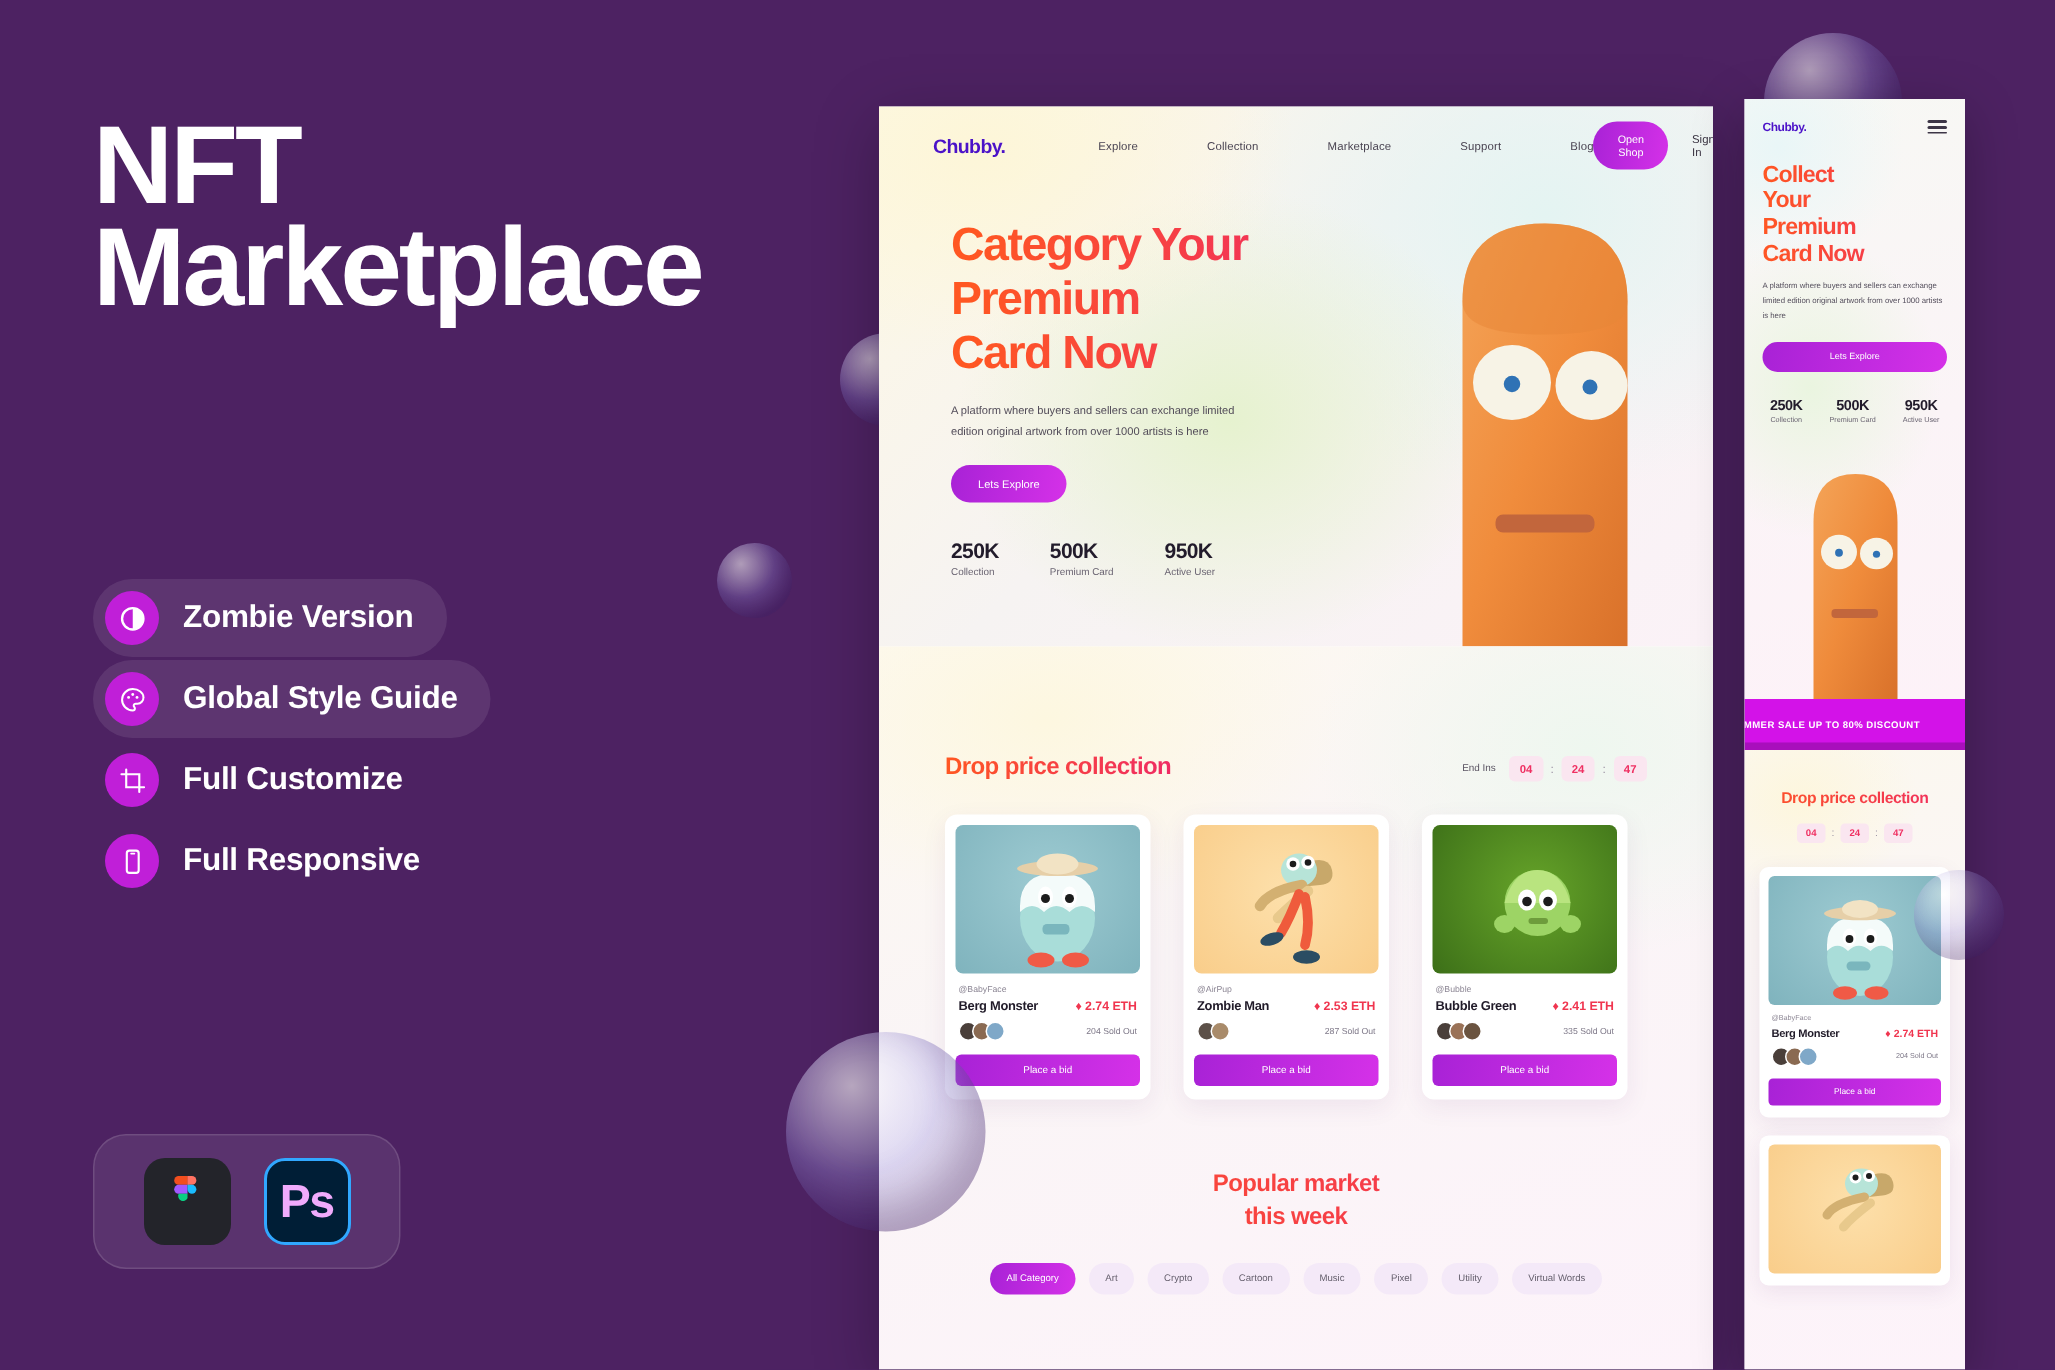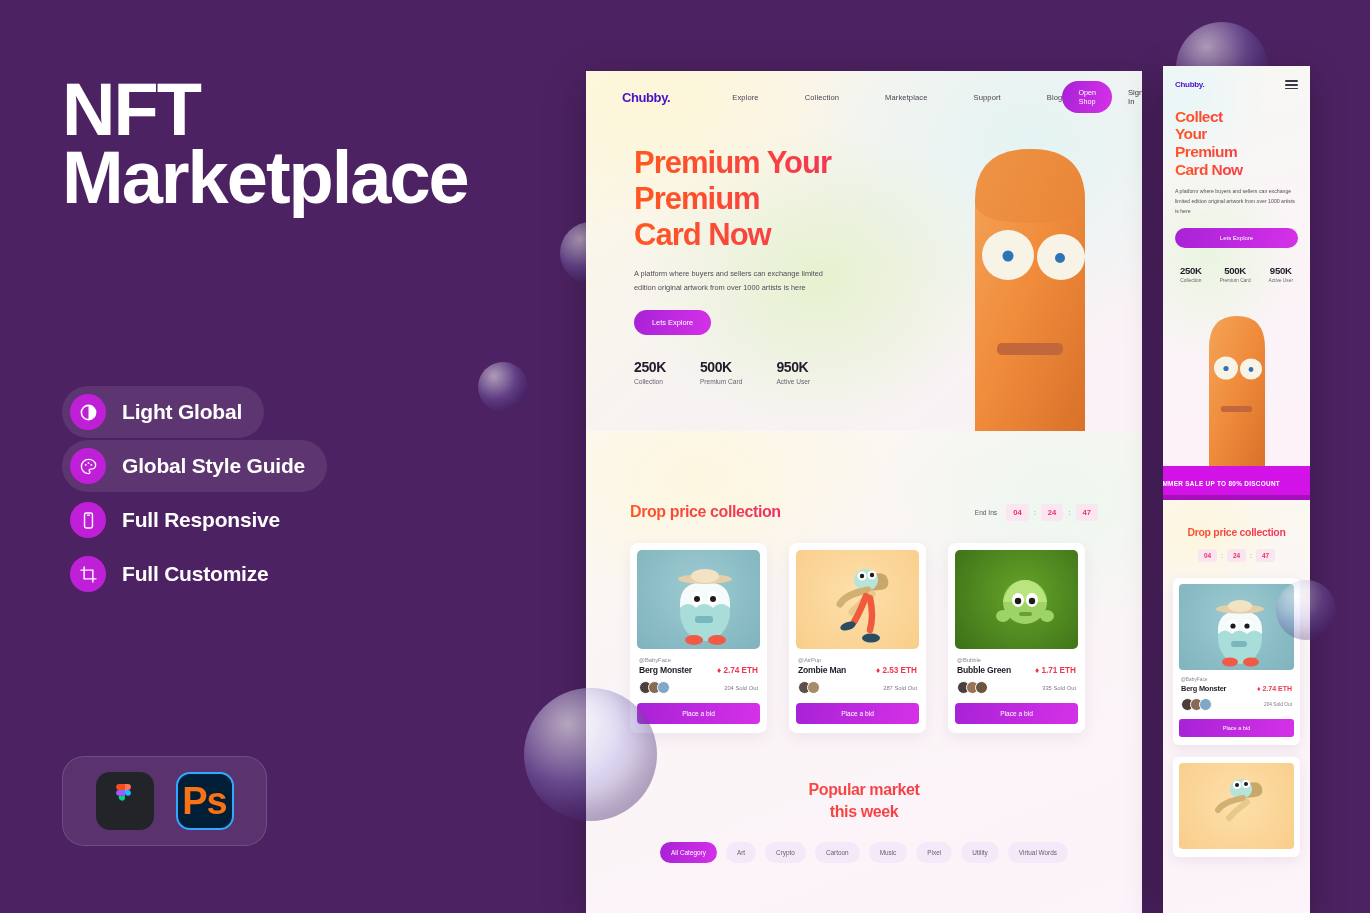--- a/index.html
+++ b/index.html
@@ -46,21 +46,21 @@
   .feat .ic svg { width: 19px; height: 19px; display: block; }
   .feat .lbl { color: #fff; font-size: 21px; font-weight: 700; letter-spacing: -.2px; white-space: nowrap; }
 
   .apps { position: absolute; left: 62px; top: 756px; width: 205px; height: 90px;
     border-radius: 22px; background: rgba(255,255,255,.08);
     border: 1px solid rgba(255,255,255,.13);
     display: flex; align-items: center; justify-content: center; gap: 22px; }
   .applogo { width: 58px; height: 58px; border-radius: 14px; background: #23242a;
     display: flex; align-items: center; justify-content: center; }
   .applogo.ps { background: #001e36; border: 2px solid #31a8ff; }
-  .applogo.ps span { color: #f97316; font-size: 38px; font-weight: 700; letter-spacing: -1px;}
+  .applogo.ps span { color: #f0abfc; font-size: 31px; font-weight: 700; letter-spacing: -1px;}
 
   
   .desktop { position: absolute; left: 586px; top: 71px; width: 556px; height: 842px;
     background: #fff; overflow: hidden; box-shadow: 0 10px 40px rgba(0,0,0,.25); }
   .d-hero { position: relative; height: 360px;
     background:
       radial-gradient(ellipse 300px 200px at 12% 8%,  #fdf6d8 0%, rgba(253,246,216,0) 70%),
       radial-gradient(ellipse 260px 220px at 42% 58%, #e6f2cf 0%, rgba(230,242,207,0) 70%),
       radial-gradient(ellipse 320px 260px at 80% 20%, #e4f4f2 0%, rgba(228,244,242,0) 72%),
       linear-gradient(135deg, #fdf8e4 0%, #f6f3f2 45%, #fbf2f7 100%); }
@@ -209,54 +209,54 @@
 
 <div class="features">
 
   <div class="feat hl">
     <span class="ic">
       <svg viewBox="0 0 24 24">
           <circle cx="12" cy="12" r="9" fill="none" stroke="#fff" stroke-width="2"></circle>
           <path d="M12 3a9 9 0 0 1 0 18z" fill="#fff"></path>
         </svg>
     </span>
-    <span class="lbl">Light Global</span>
+    <span class="lbl">Zombie Version</span>
   </div>
 
   <div class="feat hl">
     <span class="ic">
       <svg viewBox="0 0 24 24">
           <path d="M12 3a9 9 0 0 0 0 18c1.1 0 1.8-.8 1.8-1.7 0-.5-.2-.9-.5-1.2-.3-.3-.5-.7-.5-1.1 0-.9.8-1.7 1.7-1.7H16A5 5 0 0 0 21 10c0-3.9-4-7-9-7z" fill="none" stroke="#fff" stroke-width="1.7"></path>
           <circle cx="8.5" cy="10" r="1.2" fill="#fff"></circle>
           <circle cx="12" cy="7.6" r="1.2" fill="#fff"></circle>
           <circle cx="15.6" cy="10" r="1.2" fill="#fff"></circle>
         </svg>
     </span>
     <span class="lbl">Global Style Guide</span>
   </div>
 
 
   <div class="feat">
     <span class="ic">
       <svg viewBox="0 0 24 24">
+          <path d="M6.5 2.5v15h15" fill="none" stroke="#fff" stroke-width="1.8" stroke-linecap="round"></path>
+          <path d="M2.5 6.5h15v15" fill="none" stroke="#fff" stroke-width="1.8" stroke-linecap="round"></path>
+        </svg>
+    </span>
+    <span class="lbl">Full Customize</span>
+  </div>
+
+  <div class="feat">
+    <span class="ic">
+      <svg viewBox="0 0 24 24">
           <rect x="7" y="2.6" width="10" height="18.8" rx="2.2" fill="none" stroke="#fff" stroke-width="1.8"></rect>
           <path d="M10.6 5.2h2.8" stroke="#fff" stroke-width="1.4" stroke-linecap="round"></path>
         </svg>
     </span>
     <span class="lbl">Full Responsive</span>
-  </div>
-
-  <div class="feat">
-    <span class="ic">
-      <svg viewBox="0 0 24 24">
-          <path d="M6.5 2.5v15h15" fill="none" stroke="#fff" stroke-width="1.8" stroke-linecap="round"></path>
-          <path d="M2.5 6.5h15v15" fill="none" stroke="#fff" stroke-width="1.8" stroke-linecap="round"></path>
-        </svg>
-    </span>
-    <span class="lbl">Full Customize</span>
   </div>
 </div>
 
 <div class="apps">
   <span class="applogo">
     <svg viewBox="0 0 32 46" width="24" height="34">
       <path d="M8 0h8v8H8a4 4 0 0 1 0-8z" fill="#f24e1e"></path>
       <path d="M16 0h0a4 4 0 0 1 0 8h-0z" fill="#f24e1e"></path>
       <path d="M16 0h4a4 4 0 0 1 0 8h-4z" fill="#ff7262"></path>
       <path d="M8 8h8v8H8a4 4 0 0 1 0-8z" fill="#a259ff"></path>
@@ -282,21 +282,21 @@
         <a>Blog</a>
       </nav>
       <div class="d-navright">
         <button class="btn-openshop">Open Shop</button>
         <span class="d-signin">Sign In</span>
       </div>
     </div>
 
     <div class="d-heroinner">
       <div class="d-h1">
-        <div>Premium Your</div>
+        <div>Category Your</div>
         <div>Premium</div>
         <div>Card Now</div>
       </div>
       <p class="d-p">A platform where buyers and sellers can exchange limited edition original artwork from over 1000 artists is here</p>
       <button class="btn-explore">Lets Explore</button>
       <div class="d-stats">
         <div class="d-stat">
           <div class="num">250K</div>
           <div class="cap">Collection</div>
         </div>
@@ -431,21 +431,21 @@
             <ellipse cx="77" cy="50" rx="6" ry="7" fill="#fff"></ellipse>
               <circle cx="77" cy="51" r="3.2" fill="#1c1c1c"></circle>
             <rect x="64" y="62" width="13" height="4" rx="2" fill="#6e9c3c"></rect>
             <ellipse cx="48" cy="66" rx="7" ry="6" fill="#9dd465"></ellipse>
             <ellipse cx="92" cy="66" rx="7" ry="6" fill="#9dd465"></ellipse>
           </svg>
         </div>
         <div class="handle">@Bubble</div>
         <div class="row">
           <span class="nm">Bubble Green</span>
-          <span class="price">♦ <span>1.71 ETH</span></span>
+          <span class="price">♦ <span>2.41 ETH</span></span>
         </div>
         <div class="row2">
           <span class="avs">
             <i style="background:#4a3f3a"></i>
             <i style="background:#9a7257"></i>
             <i style="background:#6b5440"></i>
           </span>
           <span class="sold">335 Sold Out</span>
         </div>
         <button class="btn-bid">Place a bid</button>

